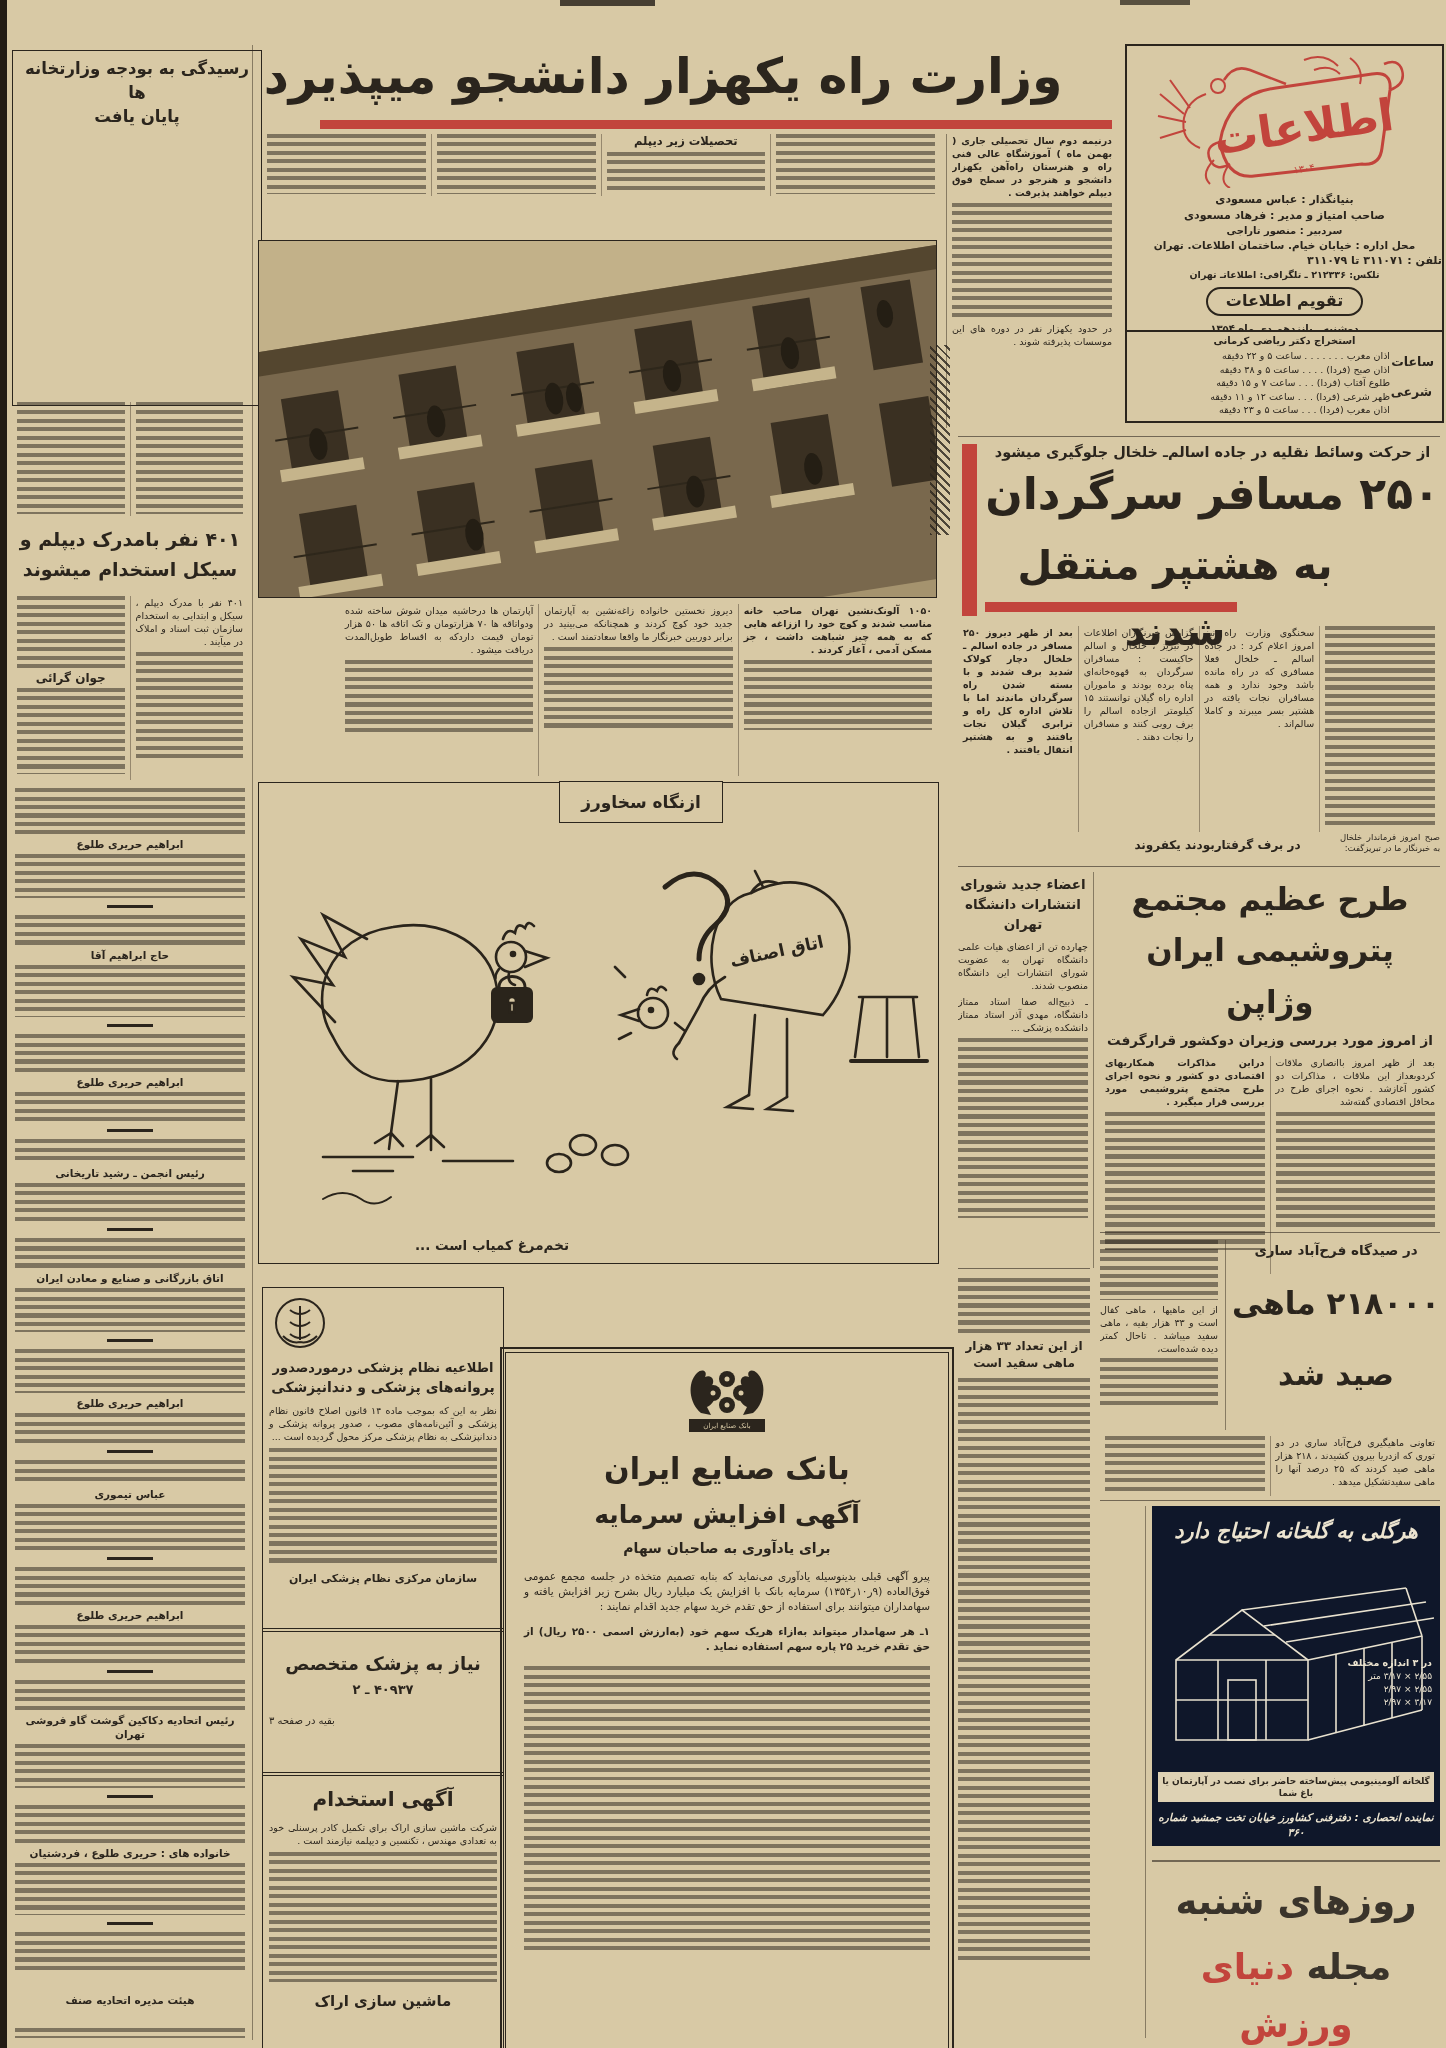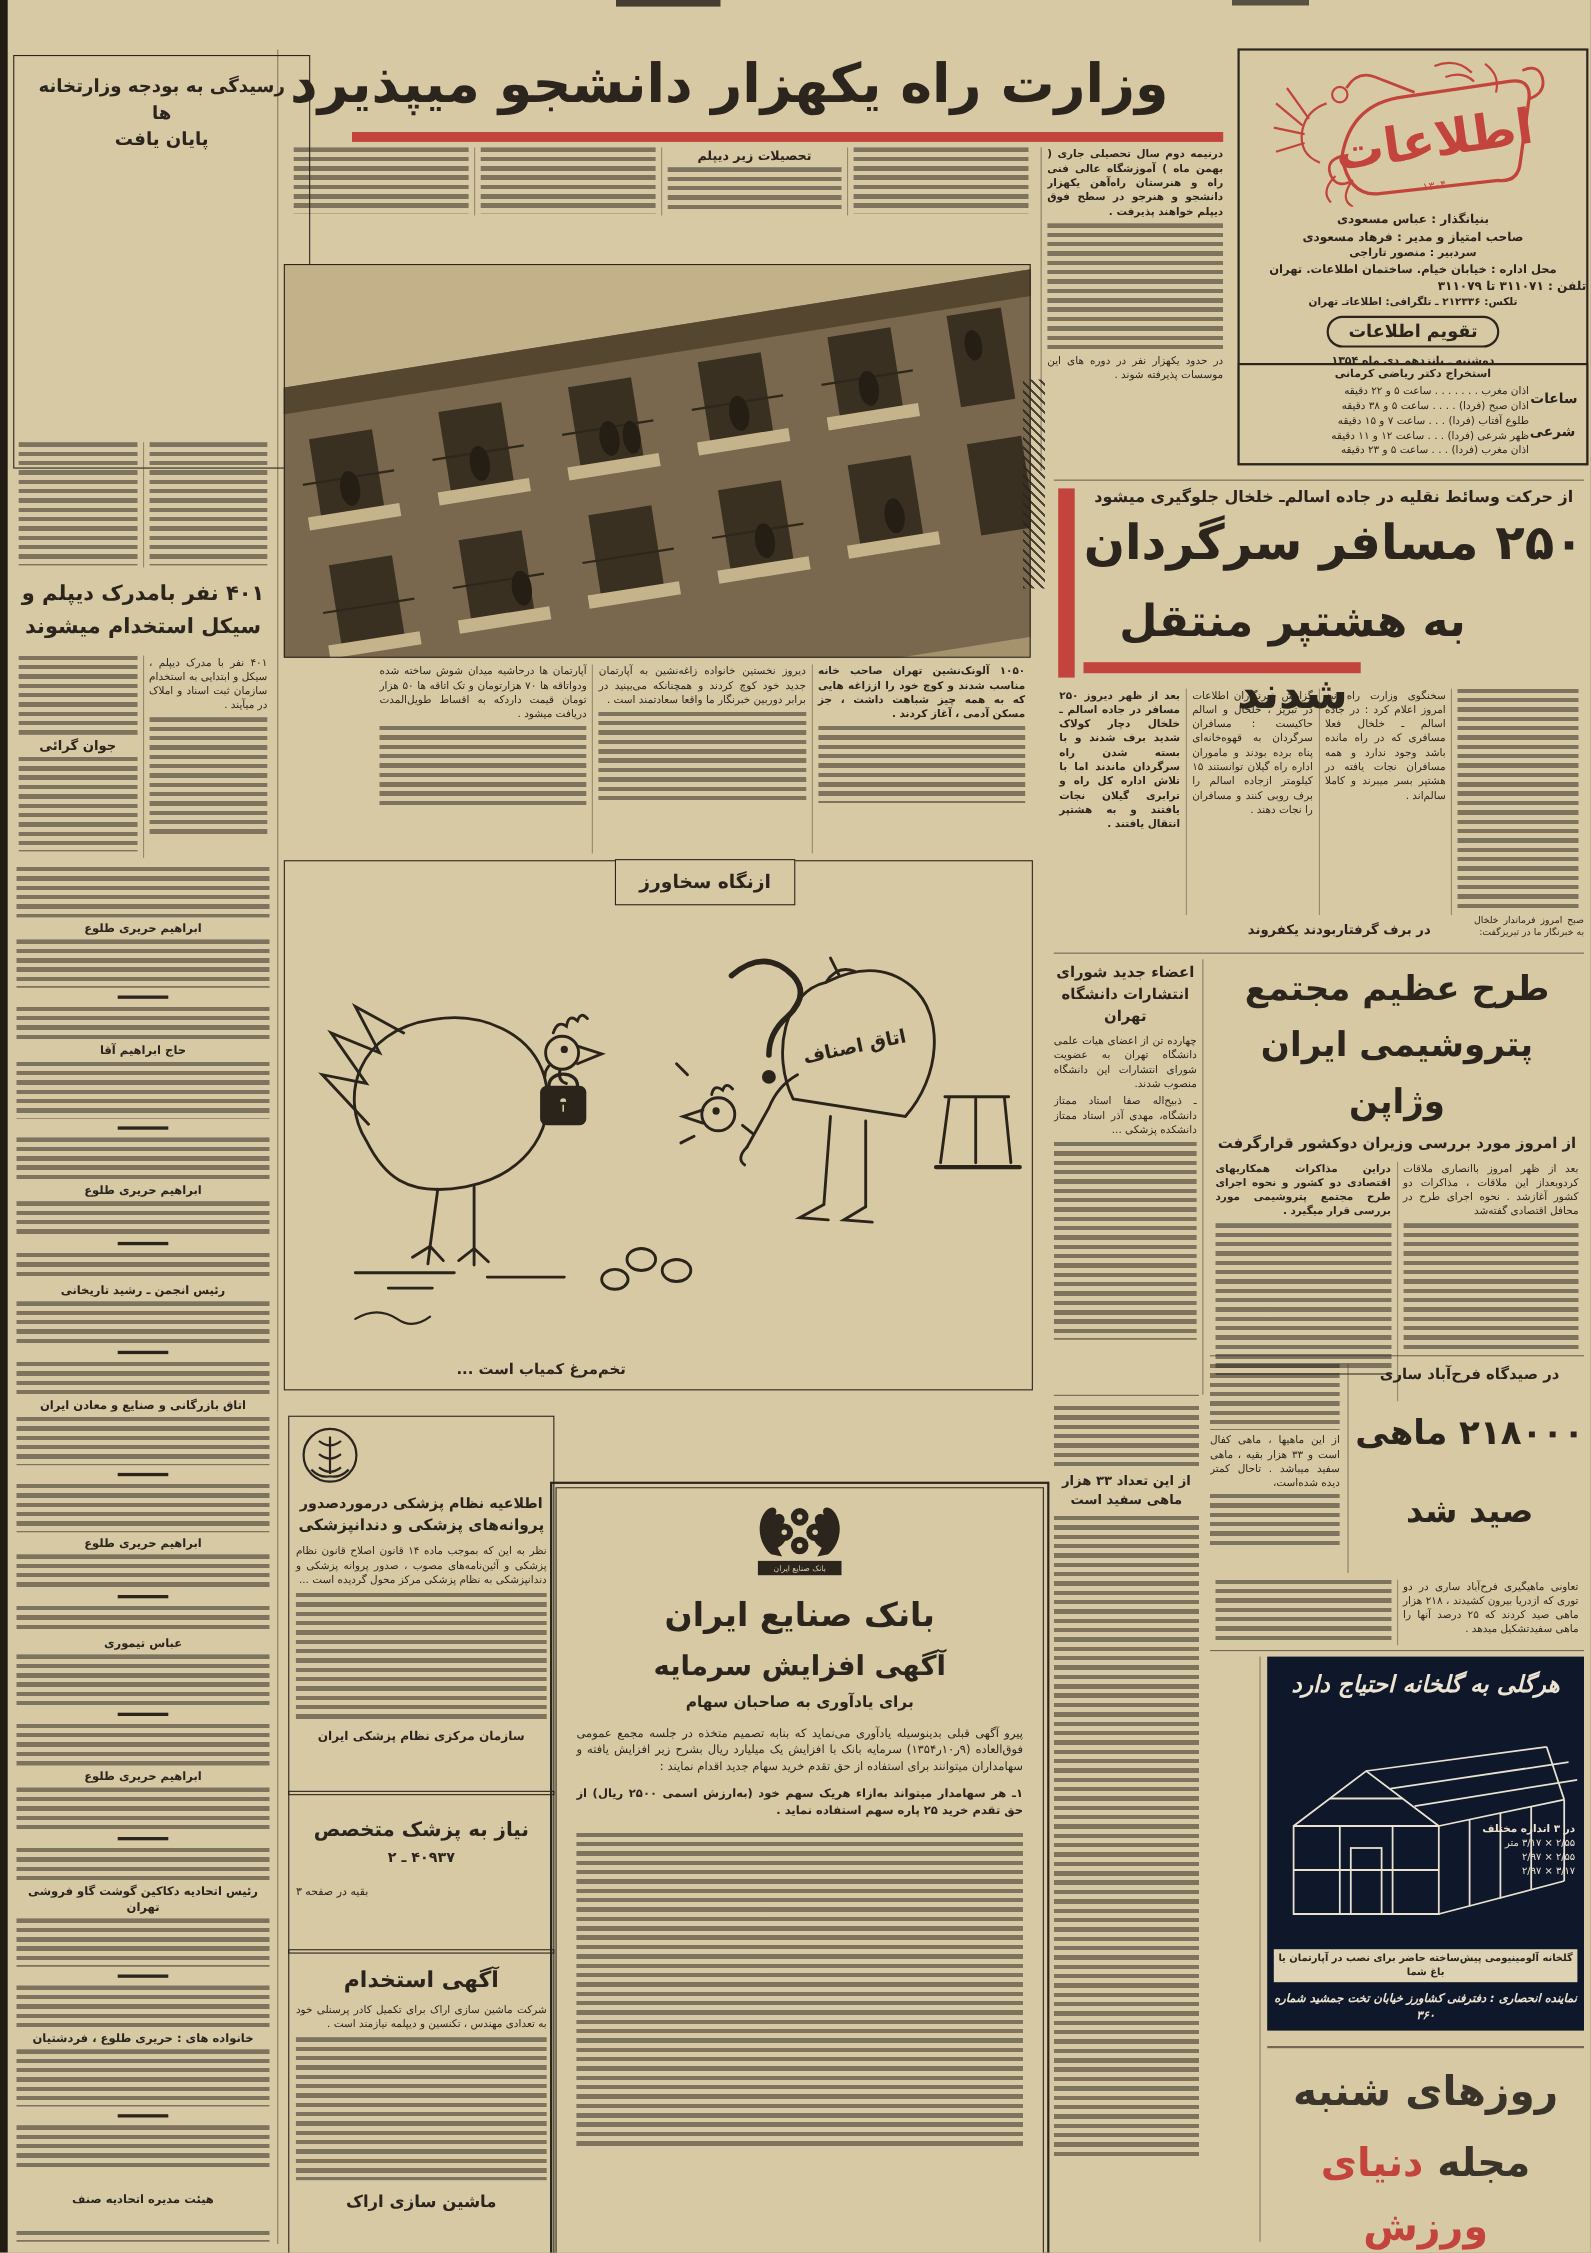--- a/index.html
+++ b/index.html
@@ -35,21 +35,21 @@
 <body>
 
 <div id="page">
 
   <div class="abs" style="left:0;top:0;width:7px;height:2048px;background:#221c15;"></div>
   <div class="abs" style="left:560px;top:0;width:95px;height:6px;background:#221c15;opacity:.8;"></div>
   <div class="abs" style="left:1120px;top:0;width:70px;height:5px;background:#221c15;opacity:.7;"></div>
 
   <div class="vr" style="left:252px;top:45px;height:1995px;"></div>
 
-  <div class="abs thinbox" style="left:12px;top:50px;width:236px;height:342px;padding:16px;">
+  <div class="abs thinbox" style="left:12px;top:50px;width:236px;height:342px;padding:6px;">
     <div class="b c" style="font-size:16.5px;line-height:24px;">رسیدگی به بودجه وزارتخانه ها</div>
     <div class="b c" style="font-size:16.5px;line-height:24px;">پایان یافت</div>
   </div>
 
   <div class="abs cols ruled" style="left:12px;top:402px;width:236px;height:114px;">
     <div class="col">
         <div class="ts" style="height:112px;"></div>
       </div>
     <div class="col">
         <div class="ts" style="height:112px;"></div>

